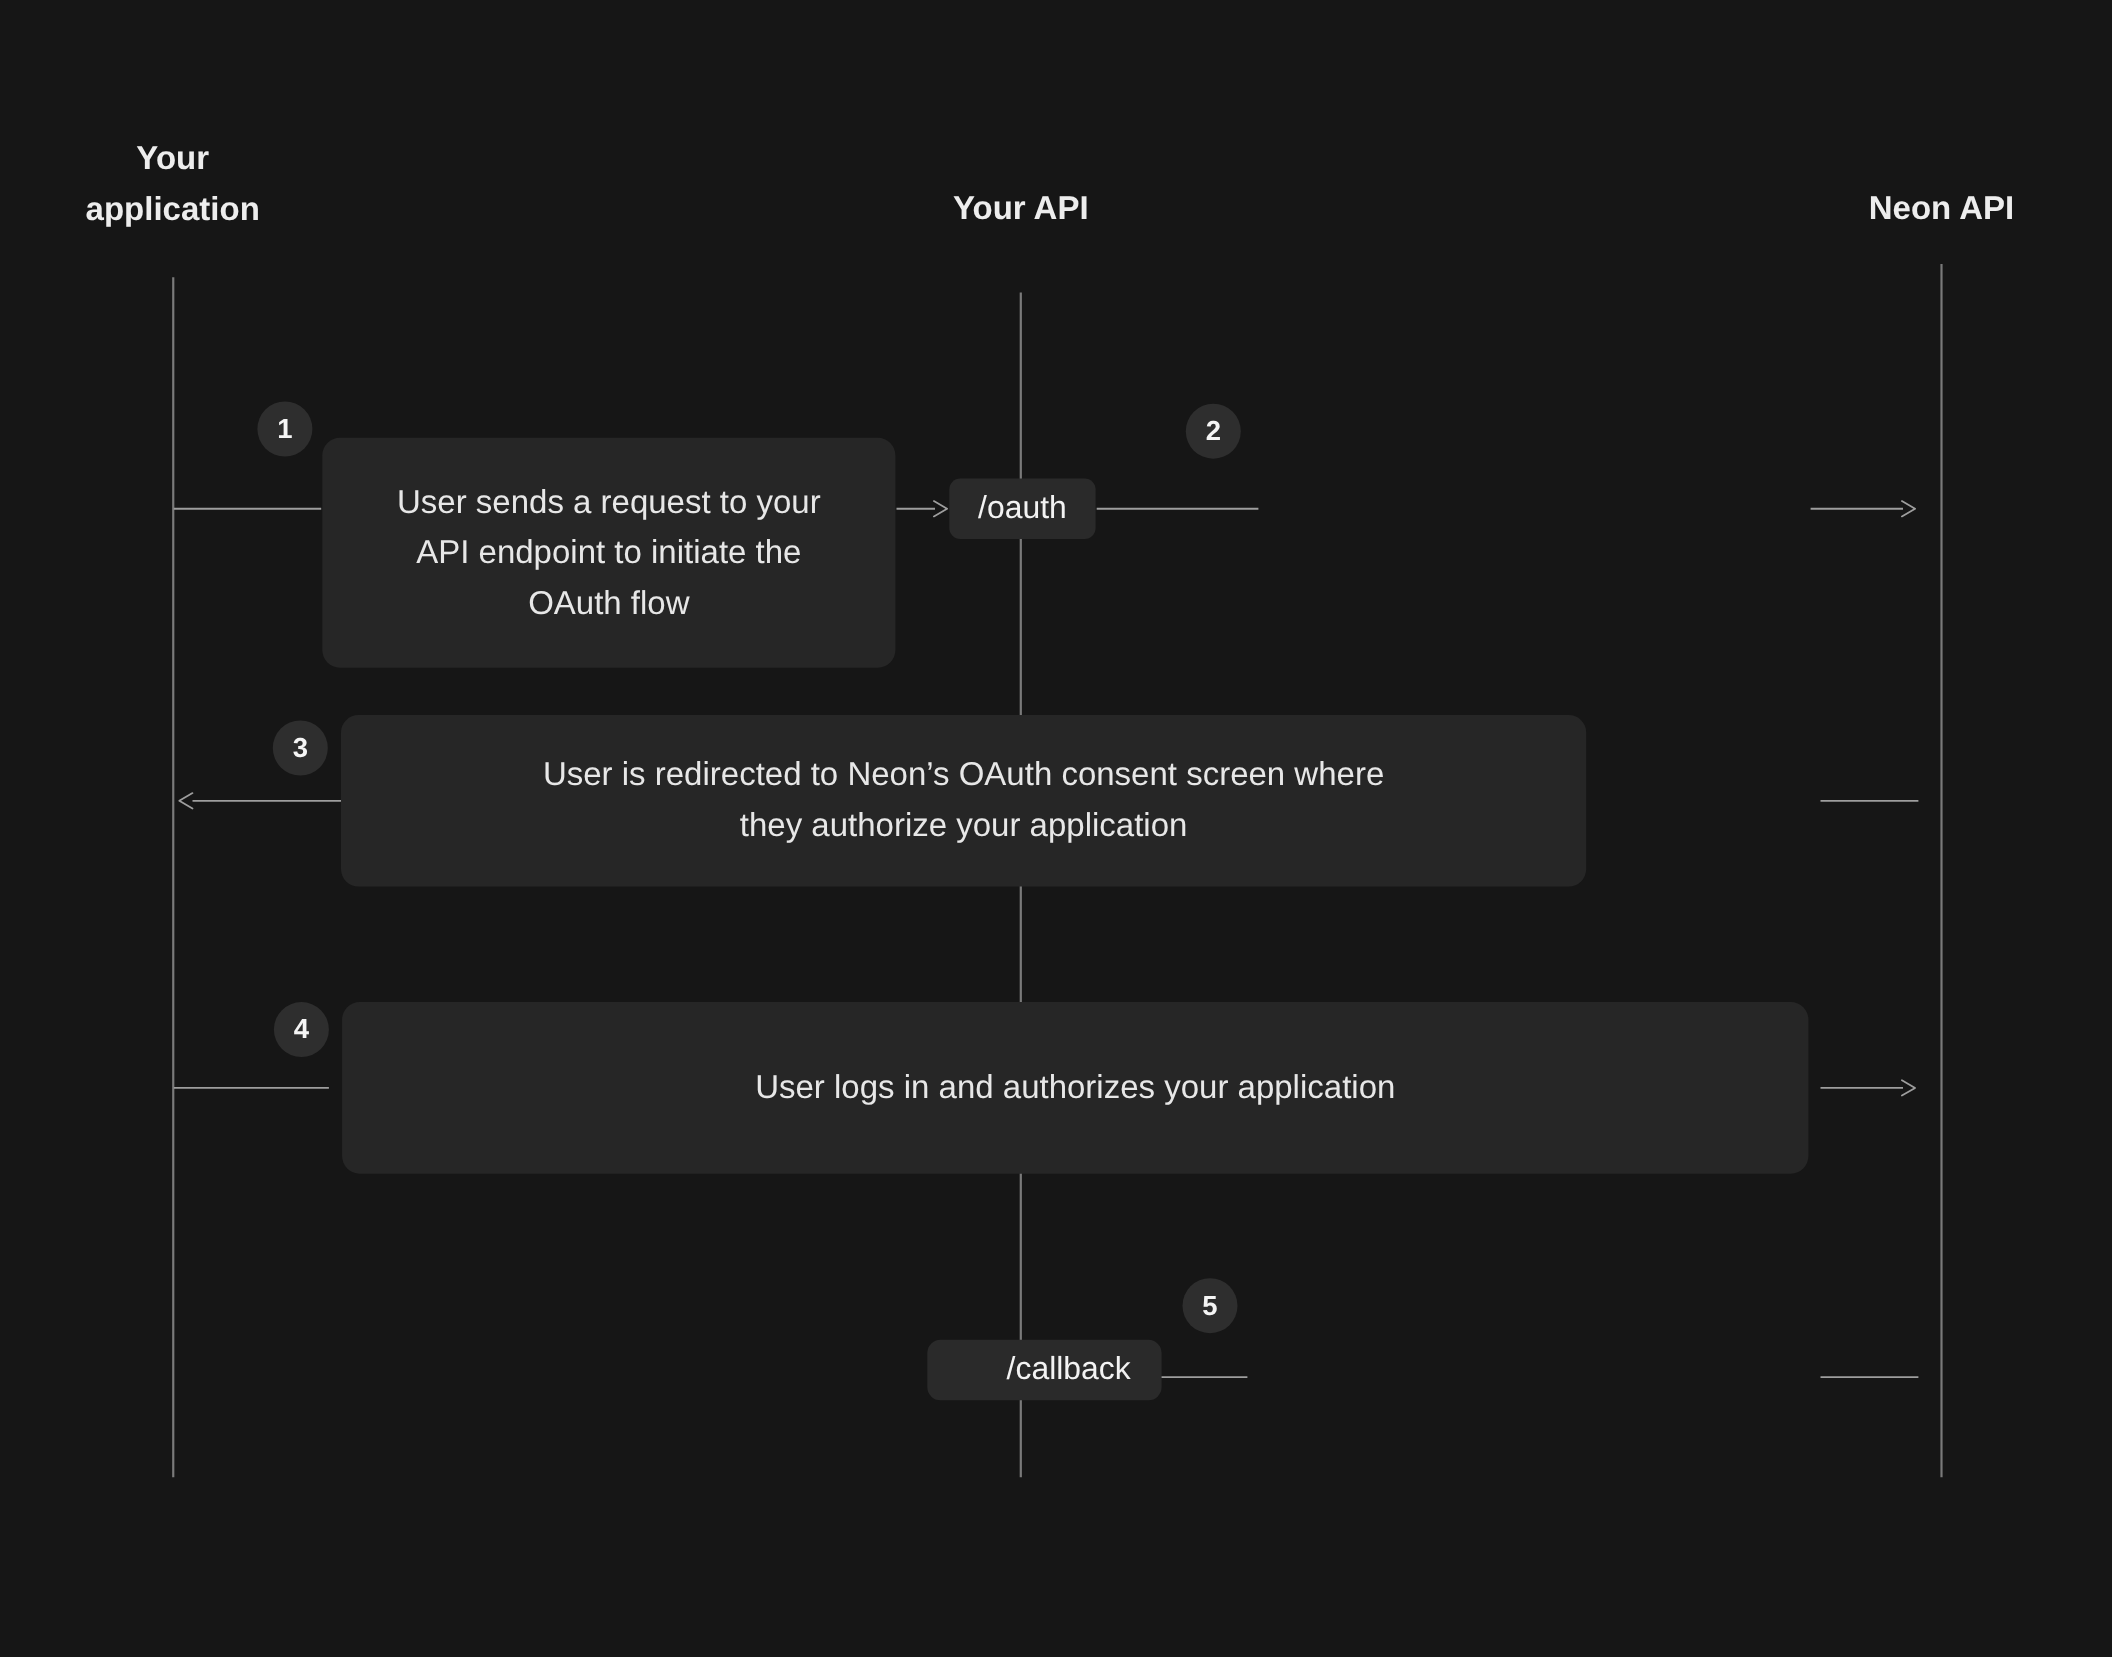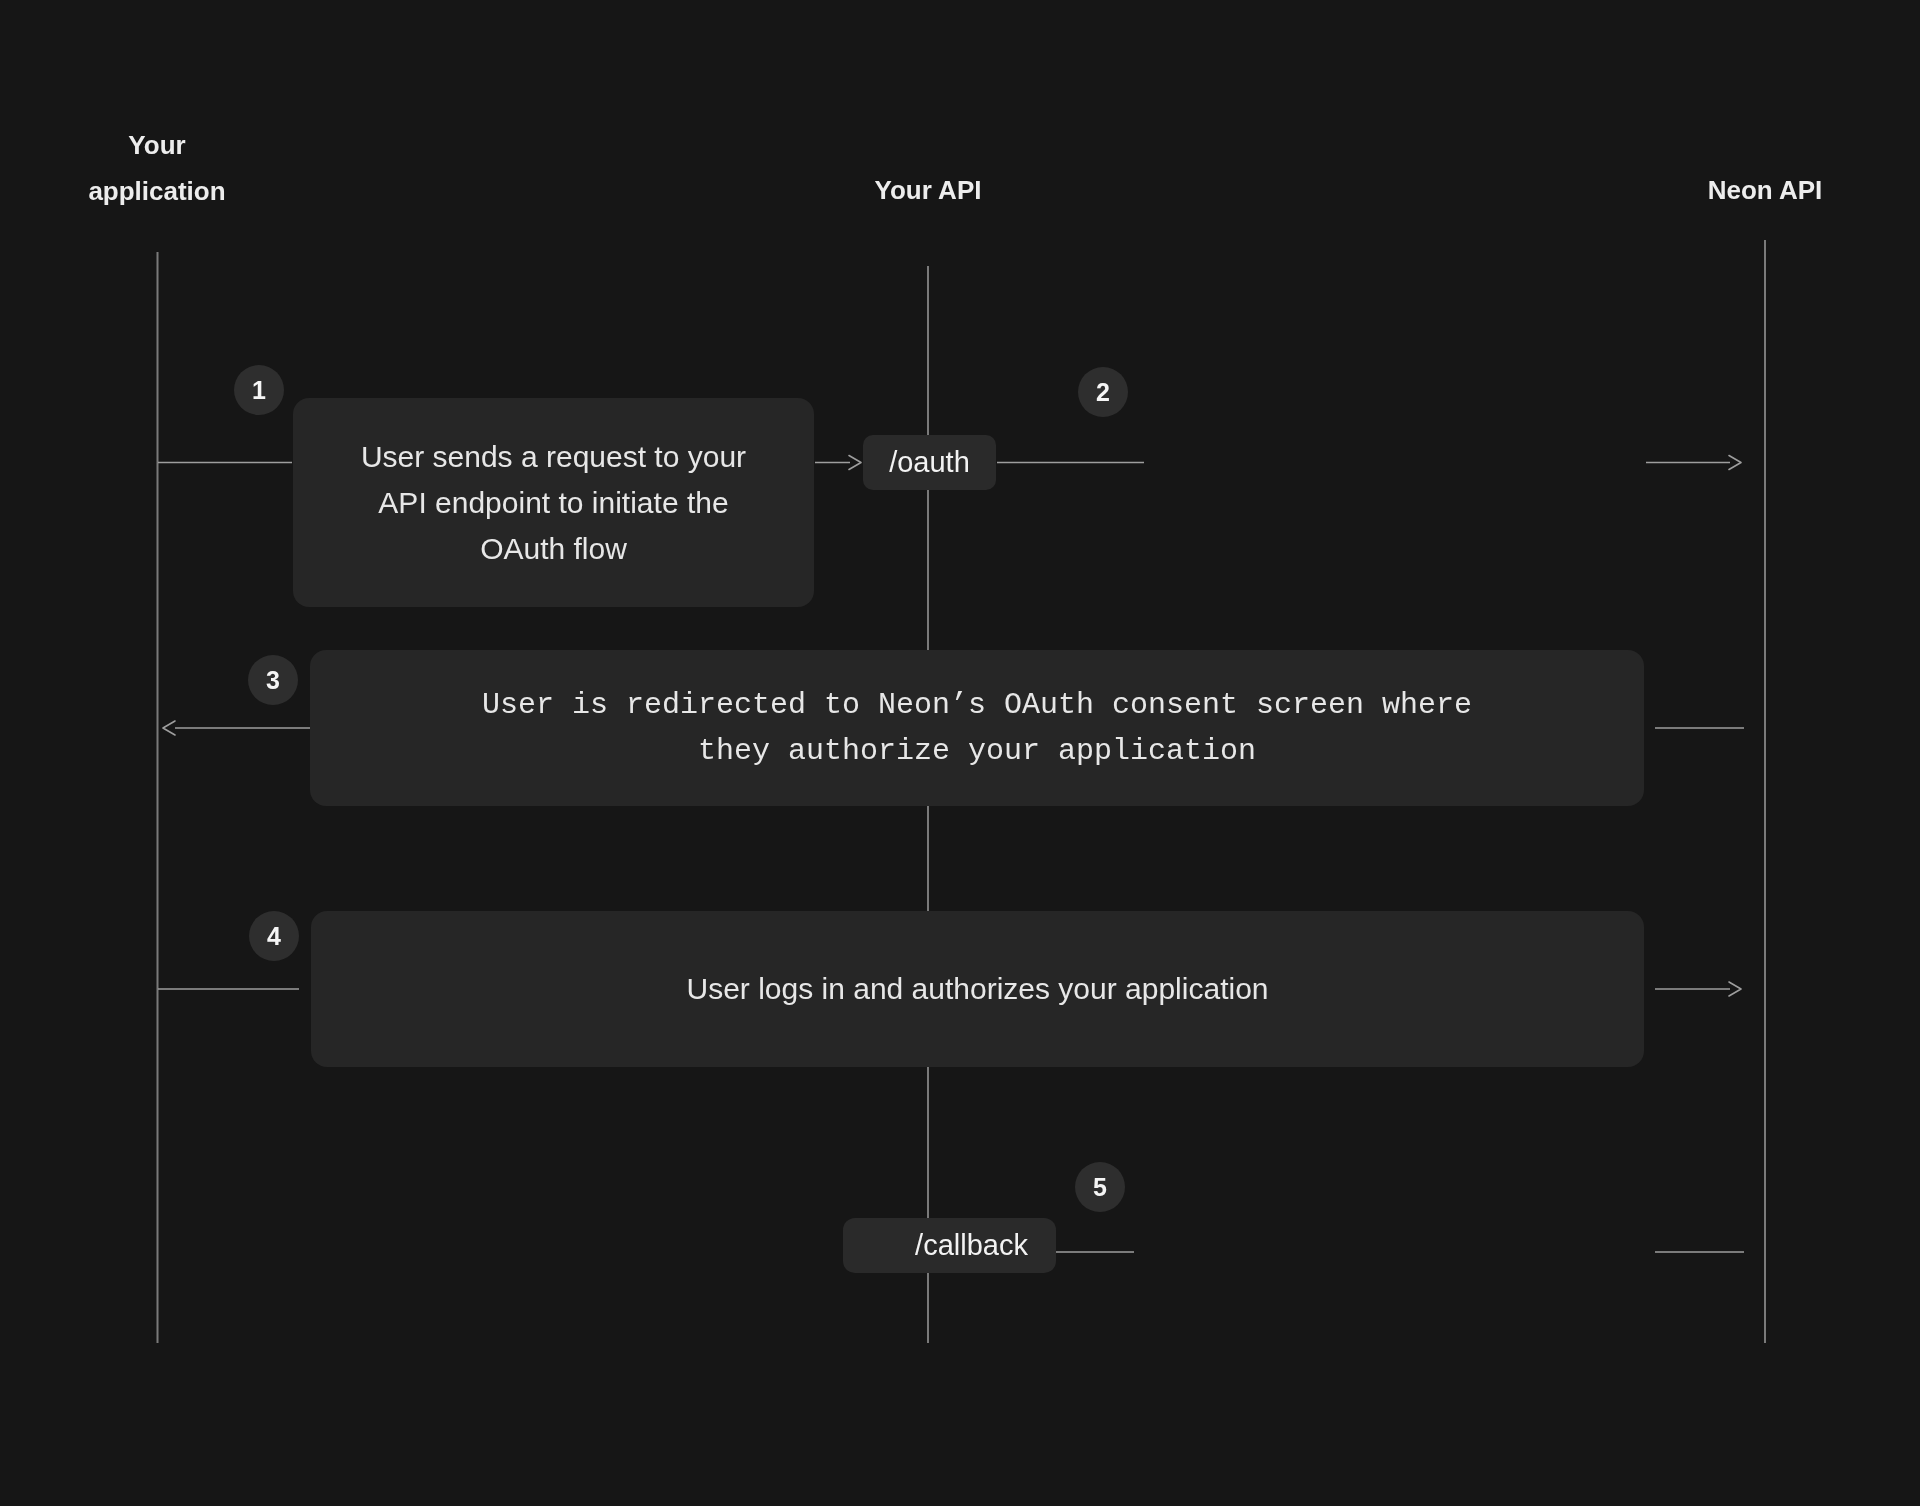--- a/index.html
+++ b/index.html
@@ -10,21 +10,21 @@
   #canvas{
     position:relative; width:1920px; height:1506px; background:var(--bg);
     font-family:"Liberation Sans", sans-serif; overflow:hidden;
   }
   #wires{position:absolute;left:0;top:0;}
   .life{stroke:var(--lifeline);stroke-width:2;}
   .conn{stroke:var(--line);stroke-width:1.6;}
   .head{stroke:var(--line);stroke-width:1.6;fill:none;stroke-linecap:round;stroke-linejoin:round;}
   .actor{
     position:absolute; transform:translateX(-50%);
-    font-size:26px; font-weight:700; color:var(--heading);
+    font-size:30px; font-weight:700; color:var(--heading);
     line-height:46px; text-align:center; white-space:pre-line;
   }
   .step-box{
     position:absolute; background:var(--box); border-radius:16px;
     display:flex; align-items:center; justify-content:center;
     text-align:center; font-size:30px; line-height:46px;
     color:var(--text); white-space:pre-line;
   }
   .badge{
     position:absolute; width:50px; height:50px; border-radius:50%;
@@ -35,21 +35,21 @@
     position:absolute; background:var(--pill); border-radius:12px;
     display:flex; align-items:center; justify-content:center;
     font-size:29px; color:#f3f3f3;
   }
   
   #actor-app{left:157px; top:122px;}
   #actor-api{left:928px; top:167px;}
   #actor-neon{left:1765px; top:167px;}
   #box-1{left:293px; top:358px; width:521px; height:209px;margin-top:40px;}
   #box-2{left:1145px; top:365px; width:477px; height:165px;}
-  #box-3{left:310px; top:650px; width:1334px; height:156px;font-family:Liberation Mono, monospace;}
+  #box-3{left:310px; top:650px; width:1132px; height:156px;}
   #box-4{left:311px; top:911px; width:1333px; height:156px;}
   #box-5{left:1135px; top:1160px; width:519px; height:186px;}
   #badge-1{left:234px; top:365px;}
   #badge-2{left:1078px; top:367px;}
   #badge-3{left:248px; top:655px;}
   #badge-4{left:249px; top:911px;}
   #badge-5{left:1075px; top:1162px;}
   #pill-oauth{left:863px; top:435px; width:133px; height:55px;border-radius:10px;}
   #pill-callback{left:843px; top:1218px; width:169px; height:55px;padding-left:44px;}
 </style>

